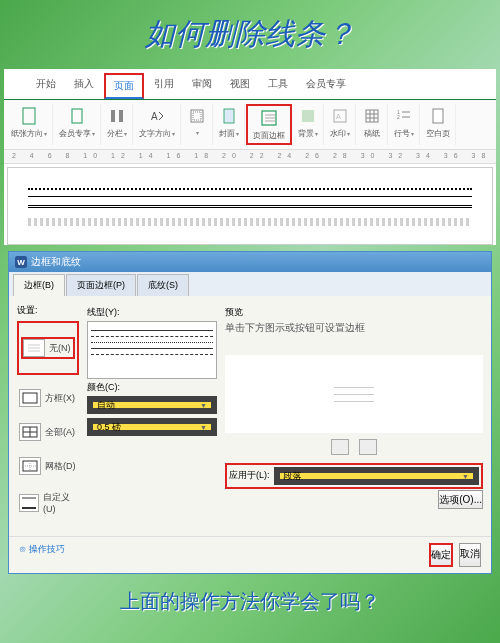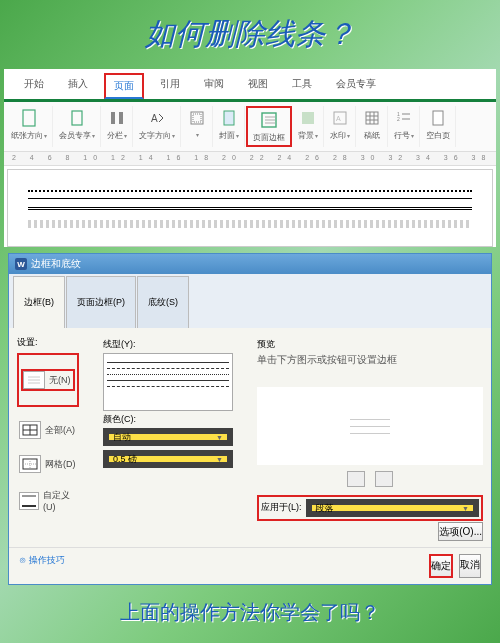--- a/index.html
+++ b/index.html
@@ -1,41 +1,41 @@
 <!DOCTYPE html>
 <html><head>
 <meta charset="utf-8">
 <style>
 *{box-sizing:border-box;margin:0;padding:0;font-family:"Microsoft YaHei",sans-serif}
 body{width:500px;height:643px;background:linear-gradient(135deg,#4ba84b 0%,#7dcb7d 30%,#a3d9b0 50%,#7dcb7d 70%,#4ba84b 100%);overflow:hidden}
 .title{text-align:center;padding:14px 0;font-size:30px;font-style:italic;color:#1a5cb8;font-family:"KaiTi","STKaiti",serif;text-shadow:1px 1px 0 #fff}
 .app{background:#fff;margin:0 4px;font-size:10px;color:#333}
-.tabs{display:flex;border-bottom:3px solid #15803d;padding:4px 12px 0;gap:8px}
+.tabs{display:flex;border-bottom:1px solid #15803d;padding:4px 24px 0;gap:2px}
 .tab{padding:4px 8px;color:#555;cursor:pointer}
 .tab.active{color:#2878d4;border-bottom:2px solid #2878d4}
 .ai{color:#3a6fd8;font-weight:bold;margin-left:auto;font-size:9px;padding:4px}
 .ribbon{display:flex;padding:4px 2px;gap:1px;border-bottom:1px solid #ddd;background:#fafafa}
 .rgroup{display:flex;flex-direction:column;align-items:center;padding:2px 5px;border-right:1px solid #eee}
 .rico{width:20px;height:20px;margin-bottom:2px;display:flex;align-items:center;justify-content:center}
 .rlabel{font-size:8px;color:#555;white-space:nowrap}
 .arrow{font-size:6px;color:#888;margin-left:1px}
 .hl-red{border:2px solid #d22}
 .ruler{height:14px;background:#f5f5f5;border-bottom:1px solid #ddd;font-size:7px;color:#888;padding:2px 8px;letter-spacing:6px;overflow:hidden;white-space:nowrap}
 .doc{background:#fff;padding:14px 20px 8px;border:1px solid #ccc;margin:3px}
 .dashline{border-top:2px dotted #000;margin:6px 0}
 .solidline{border-top:1px solid #000;margin:3px 0}
 .dbl{border-top:1px solid #000;border-bottom:1px solid #000;height:3px;margin:8px 0}
 .wavy{height:8px;background:repeating-linear-gradient(90deg,#888 0 3px,transparent 3px 6px);margin:10px 0;opacity:.4}
 .dialog{margin:6px 8px 0;border:1px solid #4a8cc7;background:#eef4fa;font-size:10px}
 .dlgtitle{background:linear-gradient(#6ca8dc,#4a8cc7);color:#fff;padding:3px 6px;display:flex;align-items:center;gap:4px}
 .wicon{width:12px;height:12px;background:#2b5797;color:#fff;font-size:8px;font-weight:bold;display:flex;align-items:center;justify-content:center;border-radius:2px}
 .dlgtabs{display:flex;background:#e8eef5;padding:2px 4px 0;gap:1px}
-.dtab{padding:19px 10px;background:#dde6f0;border:1px solid #bbb;border-bottom:none;font-size:9px;cursor:pointer}
+.dtab{padding:4px 10px;background:#dde6f0;border:1px solid #bbb;border-bottom:none;font-size:9px;cursor:pointer}
 .dtab.active{background:#f5f5f0}
-.dlgbody{background:#f5f5f0;padding:8px;display:flex;gap:24px}
+.dlgbody{background:#f5f5f0;padding:8px;display:flex;gap:8px}
 .col1{width:62px}
 .setlabel{font-size:9px;margin-bottom:4px}
 .setitem{display:flex;align-items:center;gap:4px;padding:2px;margin:12px 0;cursor:pointer}
 .setitem.sel{border:2px solid #d22;padding:0}
 .seticon{width:22px;height:18px;border:1px solid #aaa;background:#fff;display:flex;align-items:center;justify-content:center;font-size:8px}
 .settext{font-size:9px;color:#444}
 .col2{width:130px}
 .flabel{font-size:9px;margin:2px 0}
 .stylebox{border:1px solid #aaa;background:#fff;height:58px;padding:3px;overflow:hidden}
 .styleline{border-top:1px solid #333;margin:5px 0}
@@ -218,20 +218,28 @@
                 <line x1="3" y1="10" x2="15" y2="10" stroke="#ccc"></line>
               </svg>
             </div>
             <span class="settext">无(N)</span>
           </div>
       </div>
       <div class="setitem">
           <div class="seticon">
             <svg width="18" height="14">
               <rect x="2" y="2" width="14" height="10" fill="none" stroke="#333"></rect>
+            </svg>
+          </div>
+          <span class="settext">方框(X)</span>
+        </div>
+      <div class="setitem">
+          <div class="seticon">
+            <svg width="18" height="14">
+              <rect x="2" y="2" width="14" height="10" fill="none" stroke="#333"></rect>
               <line x1="2" y1="7" x2="16" y2="7" stroke="#333"></line>
               <line x1="9" y1="2" x2="9" y2="12" stroke="#333"></line>
             </svg>
           </div>
           <span class="settext">全部(A)</span>
         </div>
       <div class="setitem">
           <div class="seticon">
             <svg width="18" height="14">
               <rect x="2" y="2" width="14" height="10" fill="none" stroke="#333"></rect>

